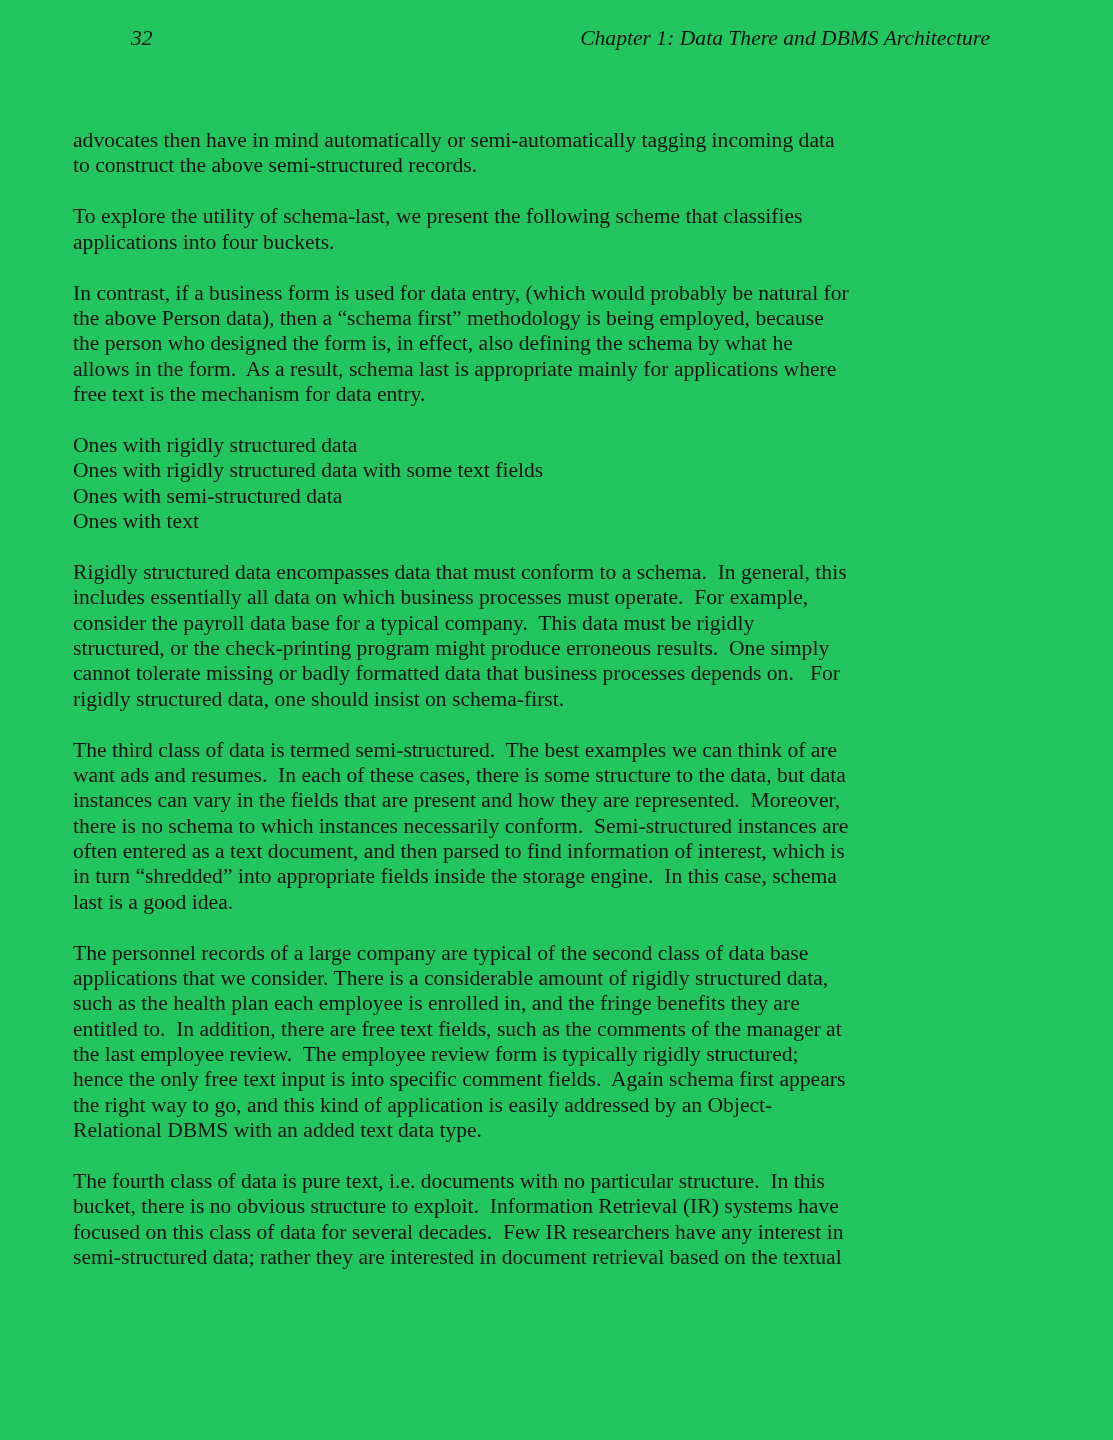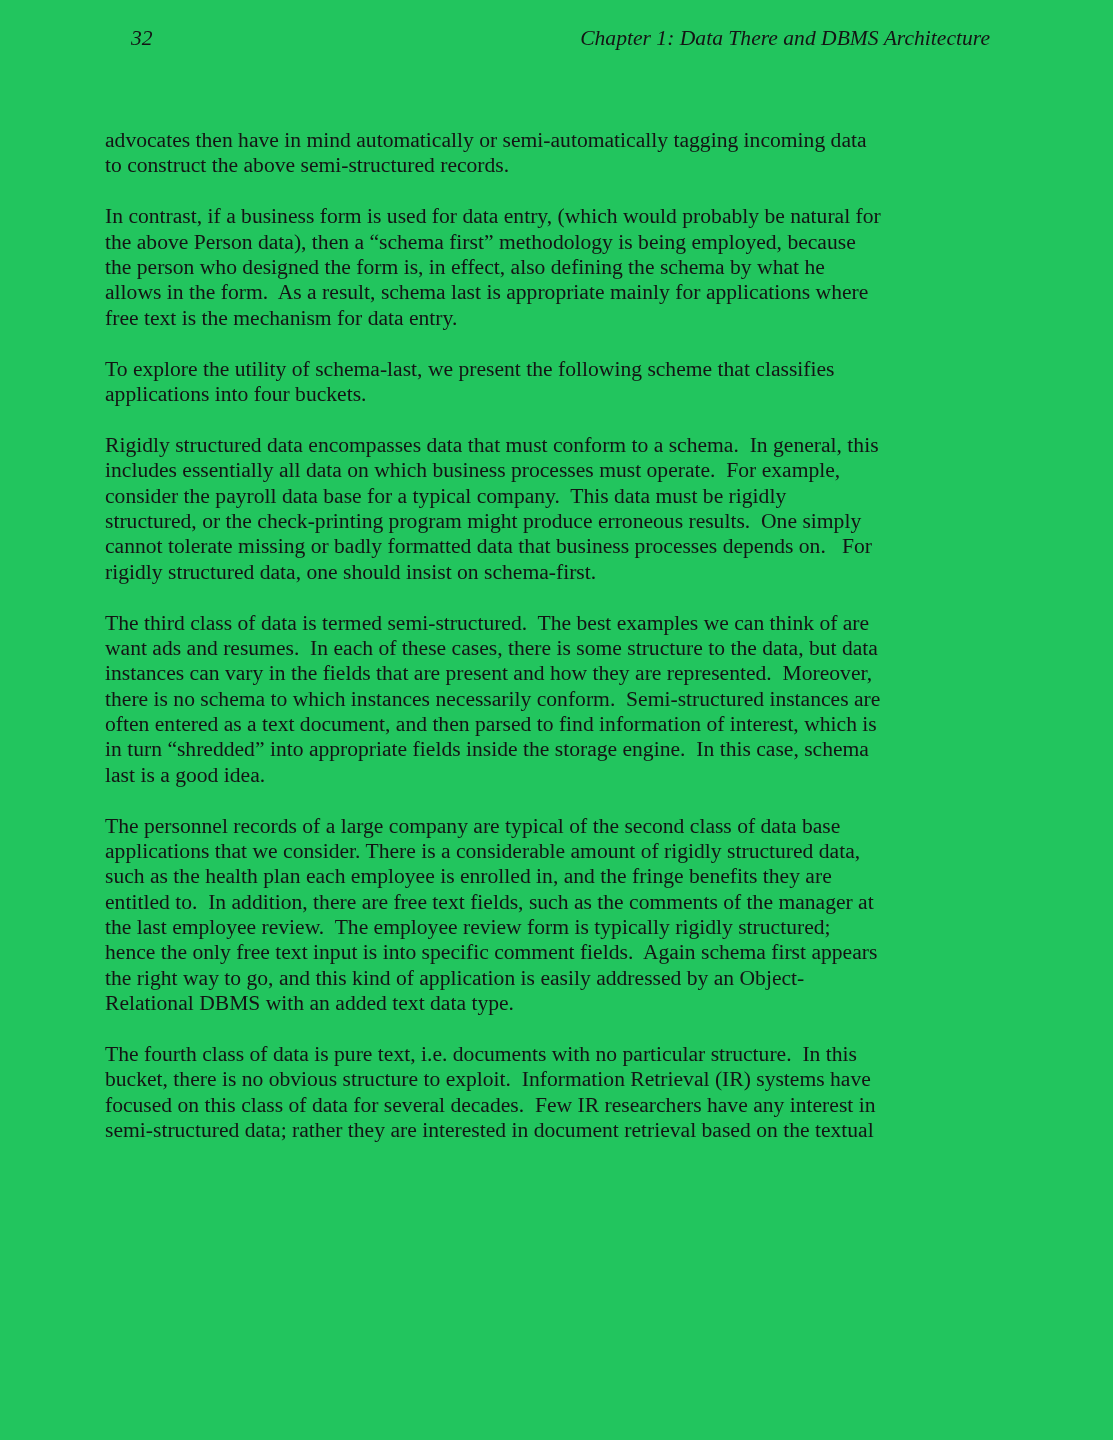--- a/index.html
+++ b/index.html
@@ -20,21 +20,21 @@
     display: flex;
     justify-content: space-between;
     align-items: baseline;
     padding: 26px 123px 0 131px;
     font-style: italic;
     font-size: 21.6px;
     line-height: 25px;
   }
   .document-body {
     margin-top: 77px;
-    padding-left: 105px;
+    padding-left: 73px;
     width: 840px;
     font-size: 21.6px;
   }
   .block {
     white-space: pre-wrap;
     margin: 0 0 25.6px 0;
     line-height: 25.35px;
     font-size: 21.6px;
   }
   .block:last-child {
@@ -46,27 +46,31 @@
 
 <div class="page">
   <div class="page-header">
     <span>32</span>
     <span>Chapter 1: Data There and DBMS Architecture</span>
   </div>
   <div class="document-body">
 
   <p class="block">advocates then have in mind automatically or semi-automatically tagging incoming data
 to construct the above semi-structured records.</p>
+      <p class="block">To explore the utility of schema-last, we present the following scheme that classifies
+applications into four buckets.</p>
       <p class="block">In contrast, if a business form is used for data entry, (which would probably be natural for
 the above Person data), then a “schema first” methodology is being employed, because
 the person who designed the form is, in effect, also defining the schema by what he
 allows in the form.  As a result, schema last is appropriate mainly for applications where
 free text is the mechanism for data entry.</p>
-      <p class="block">To explore the utility of schema-last, we present the following scheme that classifies
-applications into four buckets.</p>
+      <p class="block">Ones with rigidly structured data
+Ones with rigidly structured data with some text fields
+Ones with semi-structured data
+Ones with text</p>
       <p class="block">Rigidly structured data encompasses data that must conform to a schema.  In general, this
 includes essentially all data on which business processes must operate.  For example,
 consider the payroll data base for a typical company.  This data must be rigidly
 structured, or the check-printing program might produce erroneous results.  One simply
 cannot tolerate missing or badly formatted data that business processes depends on.   For
 rigidly structured data, one should insist on schema-first.</p>
       <p class="block">The third class of data is termed semi-structured.  The best examples we can think of are
 want ads and resumes.  In each of these cases, there is some structure to the data, but data
 instances can vary in the fields that are present and how they are represented.  Moreover,
 there is no schema to which instances necessarily conform.  Semi-structured instances are

